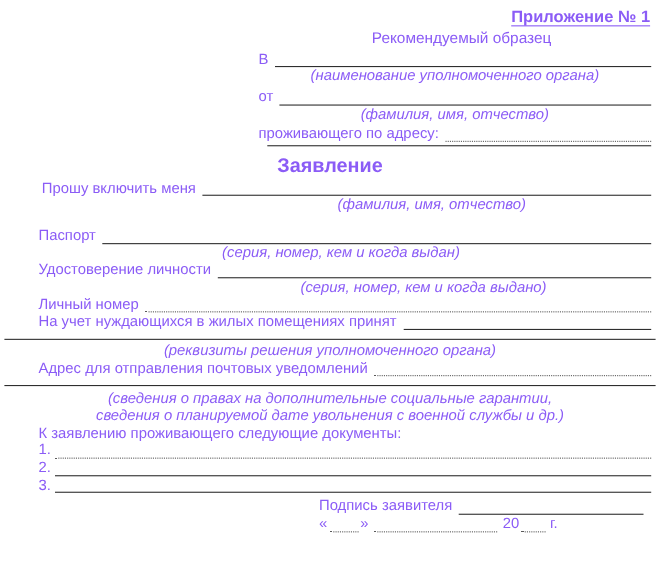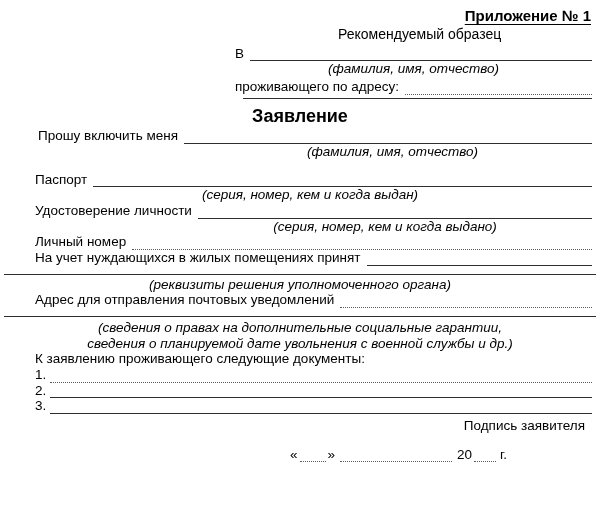--- a/index.html
+++ b/index.html
@@ -3,21 +3,21 @@
 <meta charset="utf-8">
 <style>
   html, body { margin: 0; padding: 0; background: #ffffff; }
   .page {
     position: relative;
     width: 600px;
     height: 515px;
     box-sizing: border-box;
     padding: 4px 8px 0 8px;
     background: #ffffff;
-    color: #000000;
+    color: #8b5cf6;
     font-family: "Liberation Sans", "DejaVu Sans", sans-serif;
     font-size: 13.5px;
     line-height: 1.16;
     overflow: hidden;
   }
   .r { display: flex; align-items: flex-end; }
   .lbl { white-space: nowrap; }
   .bl {
     flex: 1 1 auto;
     height: 12px;
@@ -47,21 +47,21 @@
   .field-row { margin-left: 27px; align-items: flex-end; }
   .passport-row { margin-top: 12px; }
   .passport-cap { margin-left: 110px; margin-right: 90px; }
   .identity-cap { margin-left: 200px; margin-right: 30px; }
   .rule1 { margin-top: 8px; }
   .decision-cap { margin-top: 2px; }
   .rule2 { margin-top: 8px; }
   .gar-cap1 { margin-top: 3px; }
   .doc-row { margin-left: 27px; }
   .doc-row .bl { margin-left: 4px; }
-  .sign-row { margin-left: 282px; margin-top: 4px; margin-right: 7px; flex-direction: column; }
+  .sign-row { margin-left: 282px; margin-top: 4px; margin-right: 7px; }
   .date-row { margin-left: 282px; margin-right: 85px; }
   .date-row .q { white-space: nowrap; }
   .date-row .w26 { flex: 0 0 26px; margin-left: 2px; margin-right: 2px; }
   .date-row .w22 { flex: 0 0 22px; margin-left: 2px; margin-right: 4px; }
   .date-row .long { margin-left: 5px; margin-right: 5px; }
 </style>
 </head>
 <body>
 
 <div class="page">
@@ -69,21 +69,28 @@
   <div class="appendix-row bold">
     <span>Приложение № 1</span>
   </div>
 
   <div class="sample-row">Рекомендуемый образец</div>
 
   <div class="r addr-row mt">
     <span class="lbl">В</span>
     <span class="bl"></span>
   </div>
+  <div class="addr-cap">
+    <span class="cap">(наименование уполномоченного органа)</span>
+  </div>
 
+  <div class="r addr-row mt">
+    <span class="lbl">от</span>
+    <span class="bl"></span>
+  </div>
   <div class="addr-cap">
     <span class="cap">(фамилия, имя, отчество)</span>
   </div>
 
   <div class="r addr-row" style="margin-top:2px">
     <span class="lbl">проживающего по адресу:</span>
     <span class="bl dot"></span>
   </div>
   <div class="r addr2-row">
     <span class="bl"></span>

